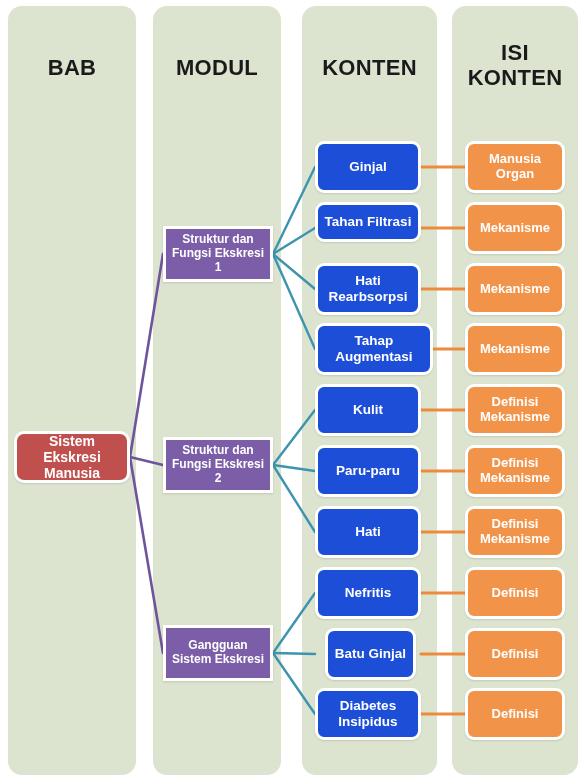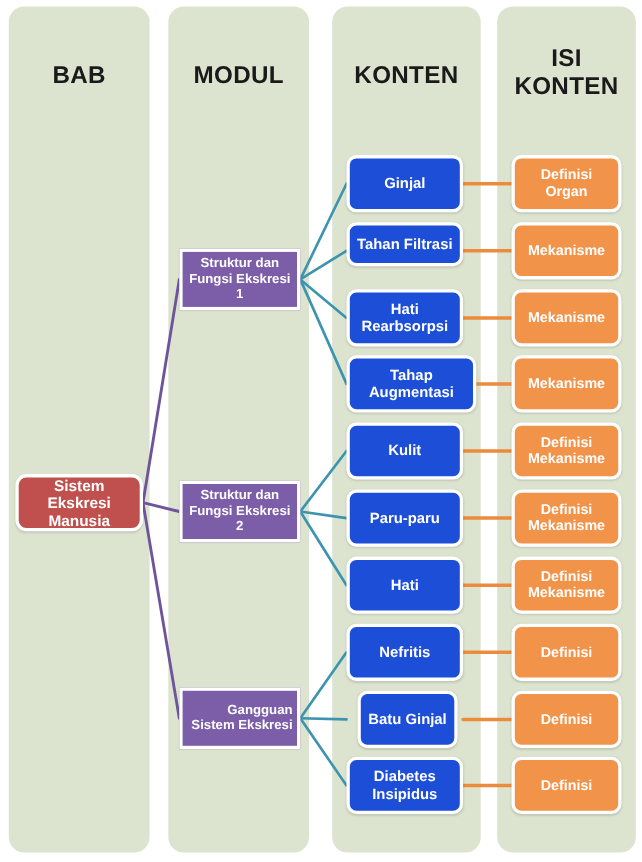--- a/index.html
+++ b/index.html
@@ -104,21 +104,21 @@
   <div id="nodes">
       <div class="node node-root" style="left: 14px; top: 431px; width: 116px; height: 52px;">
         <span>Sistem Ekskresi Manusia</span>
       </div>
       <div class="node node-module" style="left: 163px; top: 226px; width: 110px; height: 56px;">
         <span>Struktur dan Fungsi Ekskresi 1</span>
       </div>
       <div class="node node-module" style="left: 163px; top: 437px; width: 110px; height: 56px;">
         <span>Struktur dan Fungsi Ekskresi 2</span>
       </div>
-      <div class="node node-module" style="left: 163px; top: 625px; width: 110px; height: 56px; text-align: right;">
+      <div class="node node-module" style="left: 163px; top: 625px; width: 110px; height: 56px;">
         <span>Gangguan Sistem Ekskresi</span>
       </div>
       <div class="node node-content" style="left: 315px; top: 141px; width: 106px; height: 52px;">
         <span>Ginjal</span>
       </div>
       <div class="node node-content" style="left: 315px; top: 202px; width: 106px; height: 40px;">
         <span>Tahan Filtrasi</span>
       </div>
       <div class="node node-content" style="left: 315px; top: 263px; width: 106px; height: 52px;">
         <span>Hati Rearbsorpsi</span>
@@ -138,21 +138,21 @@
       <div class="node node-content" style="left: 315px; top: 567px; width: 106px; height: 52px;">
         <span>Nefritis</span>
       </div>
       <div class="node node-content" style="left: 325px; top: 628px; width: 91px; height: 52px;">
         <span>Batu Ginjal</span>
       </div>
       <div class="node node-content" style="left: 315px; top: 688px; width: 106px; height: 52px;">
         <span>Diabetes Insipidus</span>
       </div>
       <div class="node node-detail" style="left: 465px; top: 141px; width: 100px; height: 52px;">
-        <span>Definisi Organ</span>
+        <span>Manusia Organ</span>
       </div>
       <div class="node node-detail" style="left: 465px; top: 202px; width: 100px; height: 52px;">
         <span>Mekanisme</span>
       </div>
       <div class="node node-detail" style="left: 465px; top: 263px; width: 100px; height: 52px;">
         <span>Mekanisme</span>
       </div>
       <div class="node node-detail" style="left: 465px; top: 323px; width: 100px; height: 52px;">
         <span>Mekanisme</span>
       </div>

